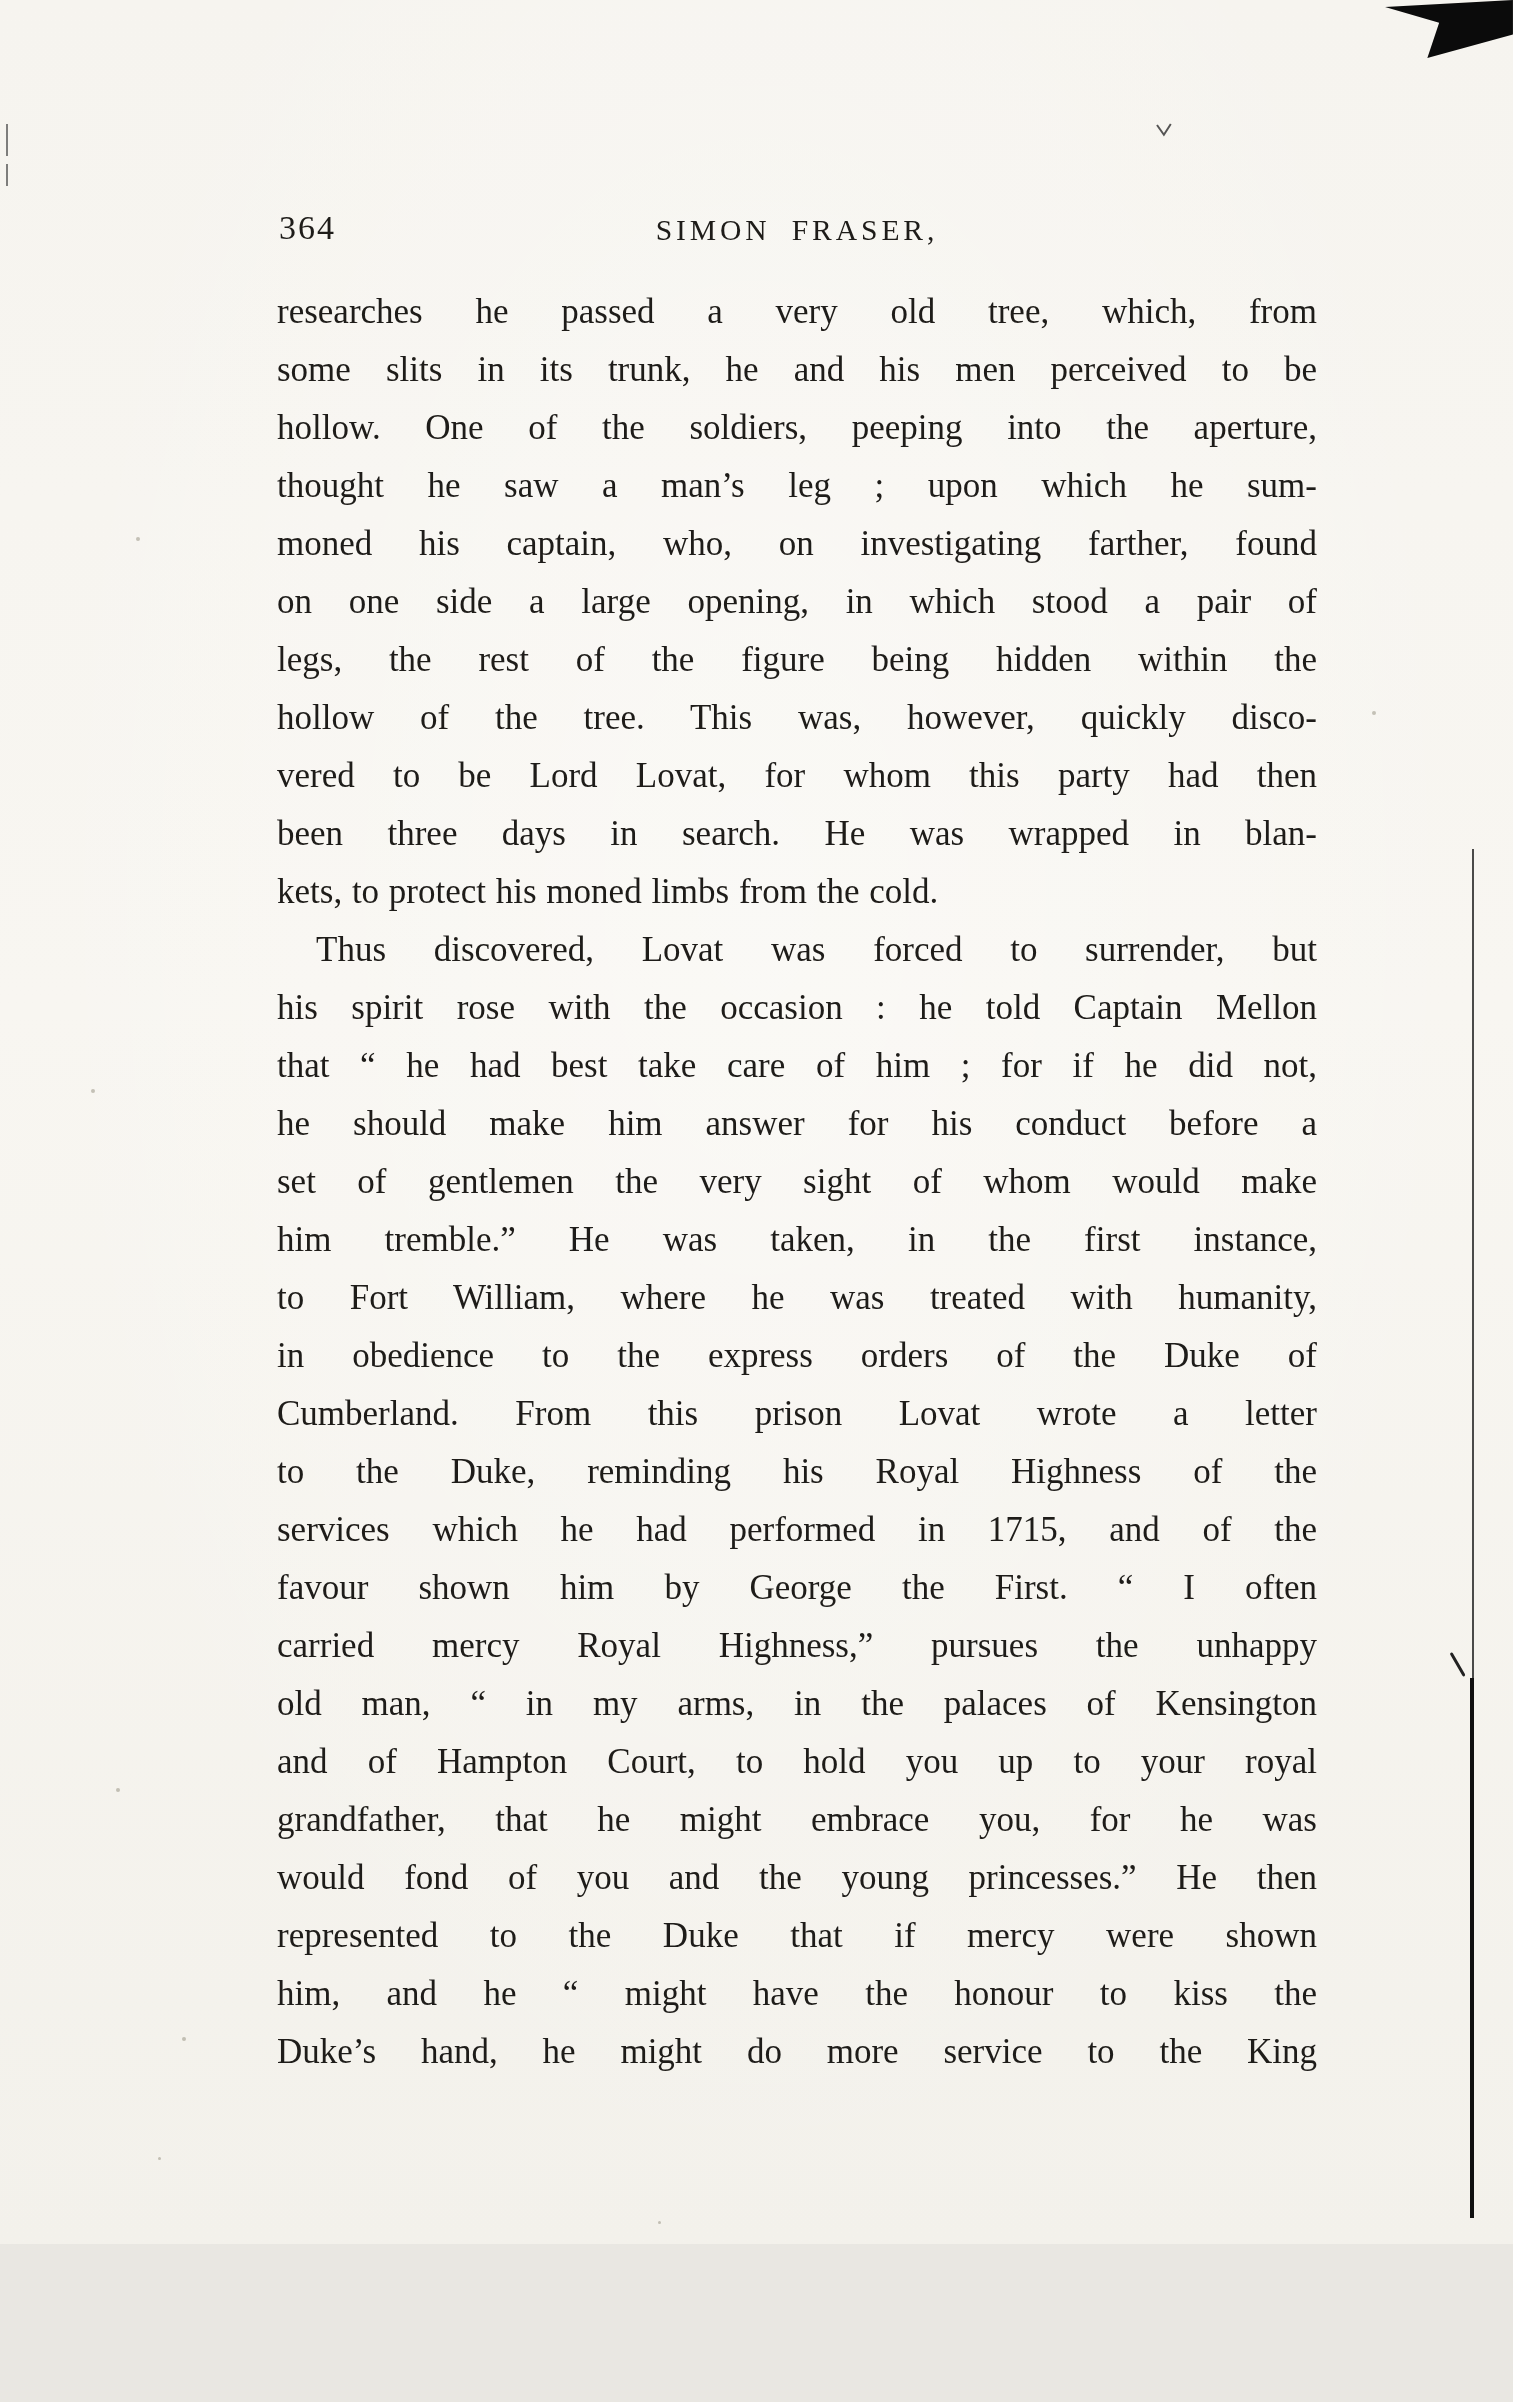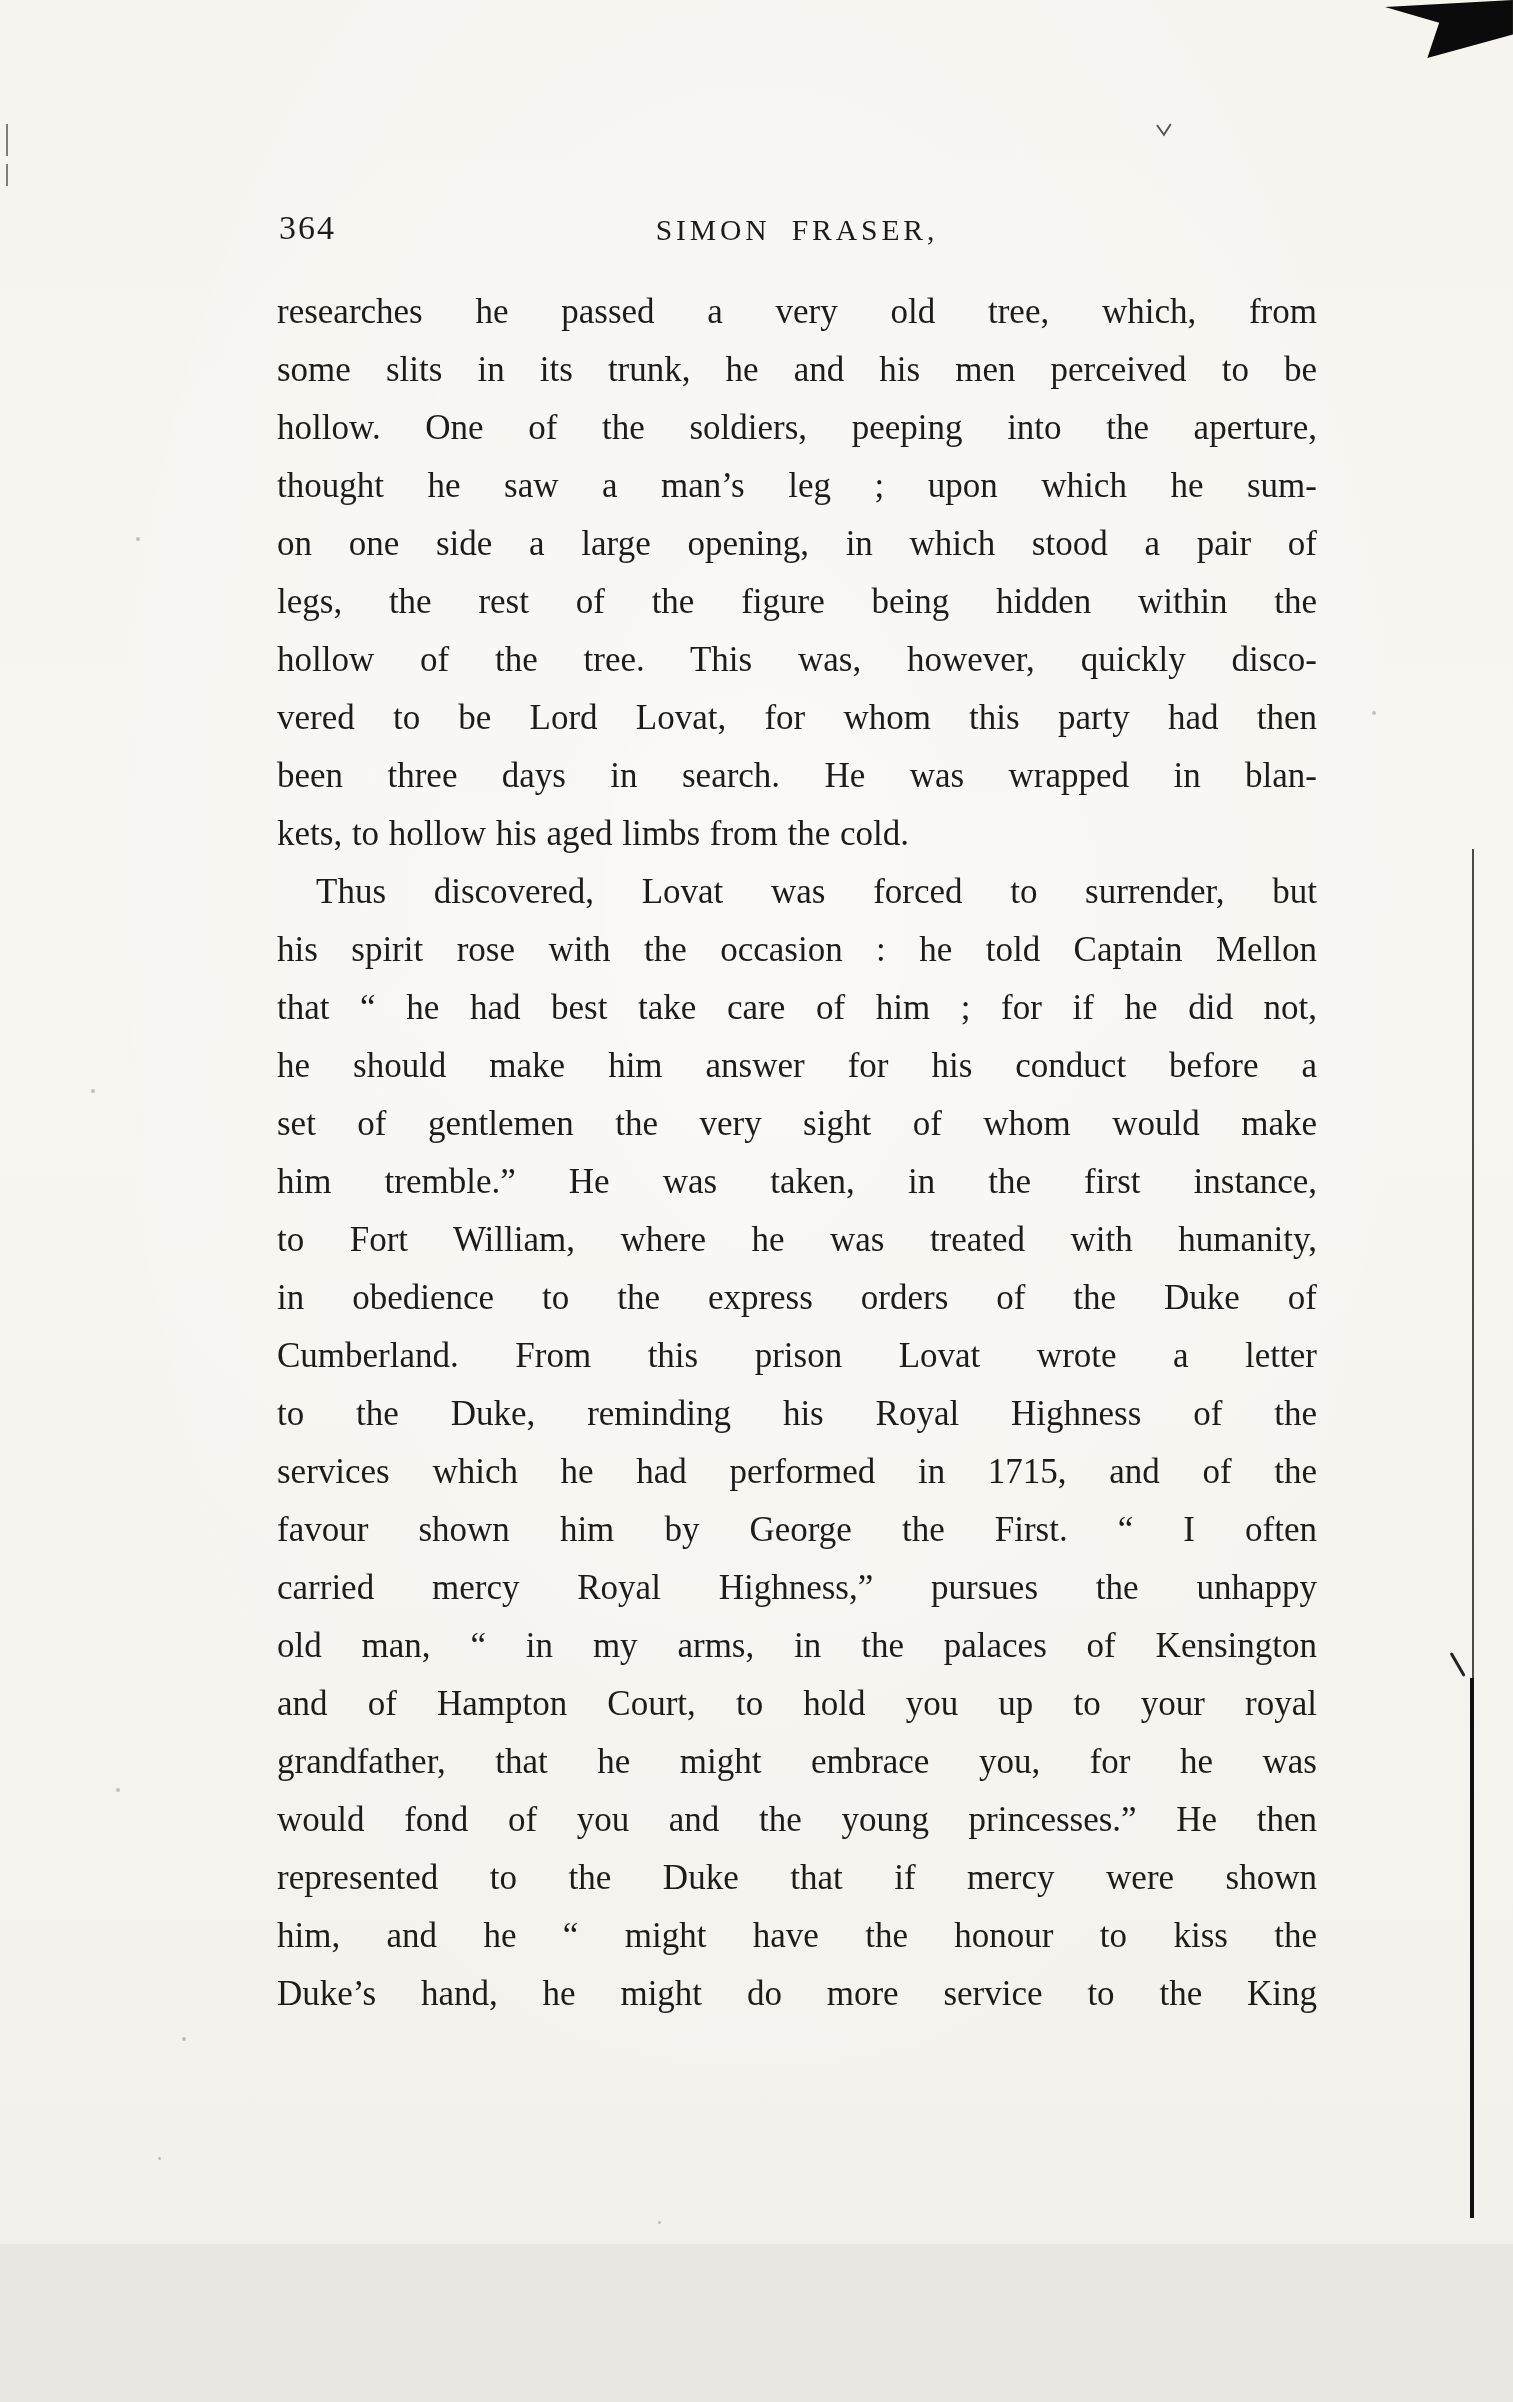--- a/index.html
+++ b/index.html
@@ -156,26 +156,27 @@
     <span class="page-number">364</span>
     <span class="running-title">SIMON FRASER,</span>
   </header>
 
   <main class="text-block">
       <div class="paragraph">
         <div class="line">researches he passed a very old tree, which, from</div>
         <div class="line">some slits in its trunk, he and his men perceived to be</div>
         <div class="line">hollow.  One of the soldiers, peeping into the aperture,</div>
         <div class="line">thought he saw a man’s leg ; upon which he sum-</div>
+        <div class="line">moned his captain, who, on investigating farther, found</div>
         <div class="line">on one side a large opening, in which stood a pair of</div>
         <div class="line">legs, the rest of the figure being hidden within the</div>
         <div class="line">hollow of the tree.  This was, however, quickly disco-</div>
         <div class="line">vered to be Lord Lovat, for whom this party had then</div>
         <div class="line">been three days in search.  He was wrapped in blan-</div>
-        <div class="line last">kets, to hollow his aged limbs from the cold.</div>
+        <div class="line last">kets, to protect his moned limbs from the cold.</div>
       </div>
       <div class="paragraph">
         <div class="line indent">Thus discovered, Lovat was forced to surrender, but</div>
         <div class="line">his spirit rose with the occasion : he told Captain Mellon</div>
         <div class="line">that “ he had best take care of him ; for if he did not,</div>
         <div class="line">he should make him answer for his conduct before a</div>
         <div class="line">set of gentlemen the very sight of whom would make</div>
         <div class="line">him tremble.”  He was taken, in the first instance,</div>
         <div class="line">to Fort William, where he was treated with humanity,</div>
         <div class="line">in obedience to the express orders of the Duke of</div>

